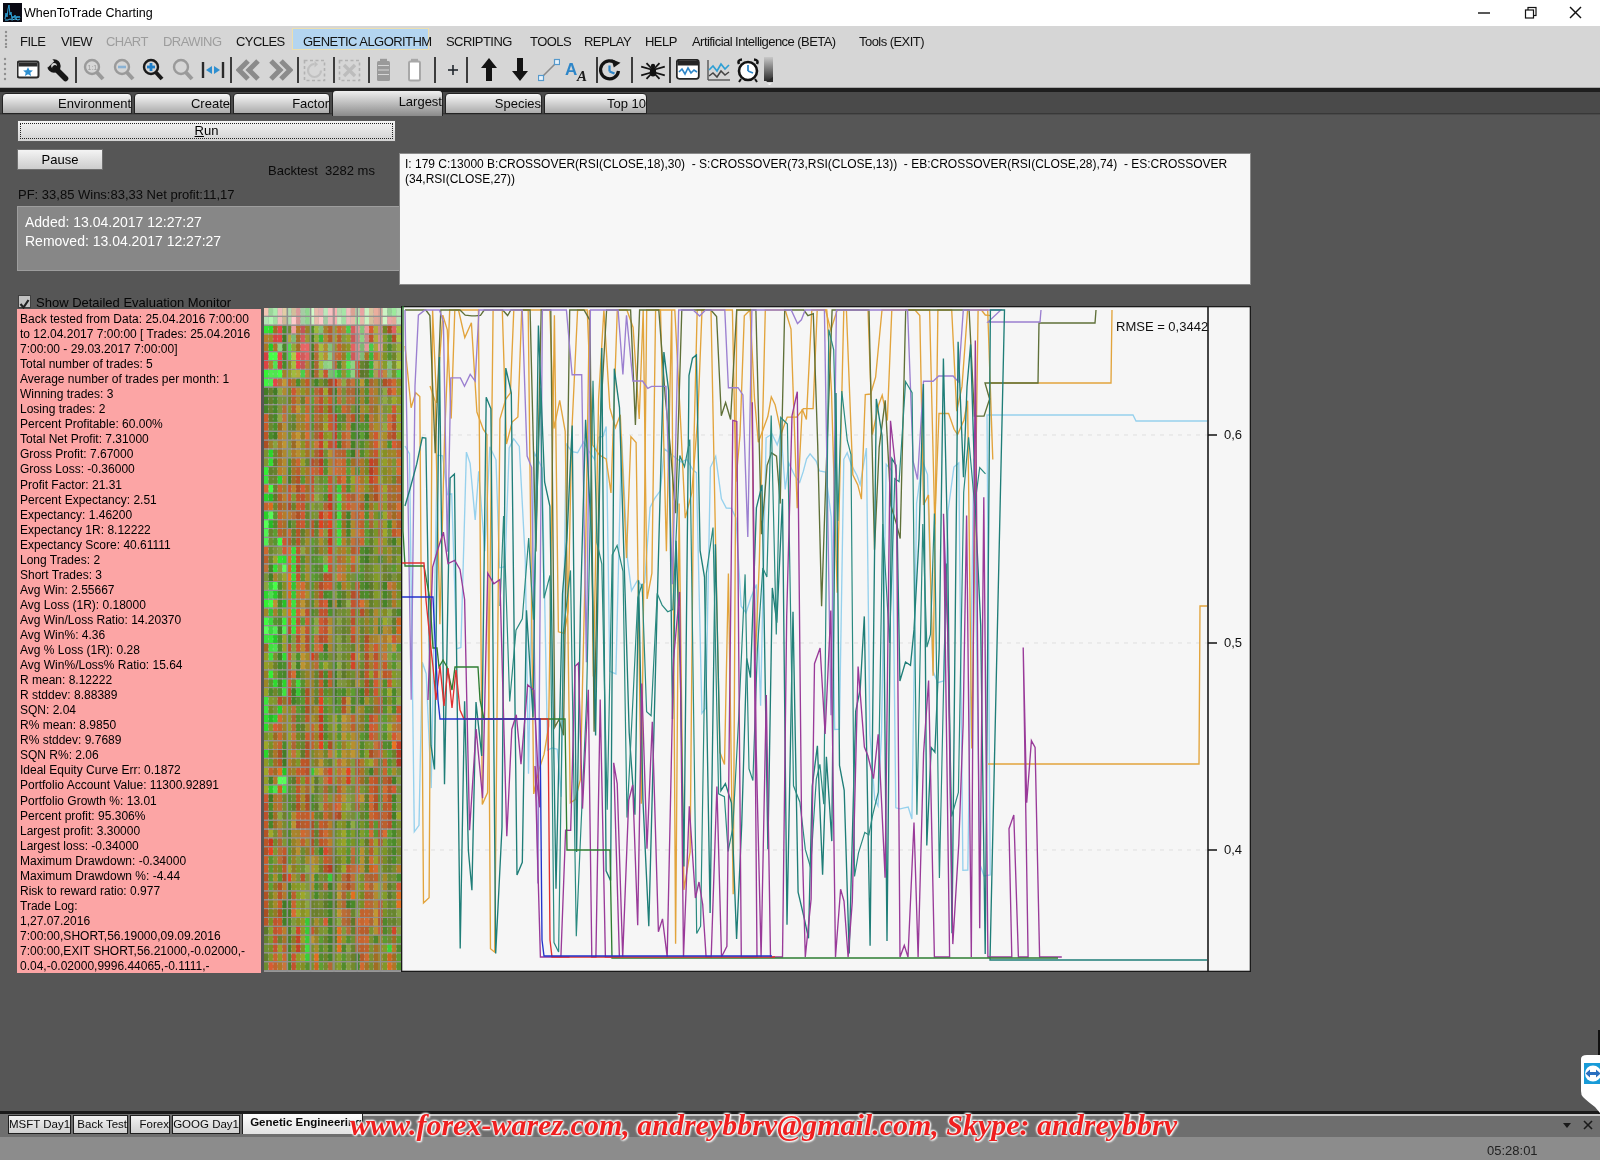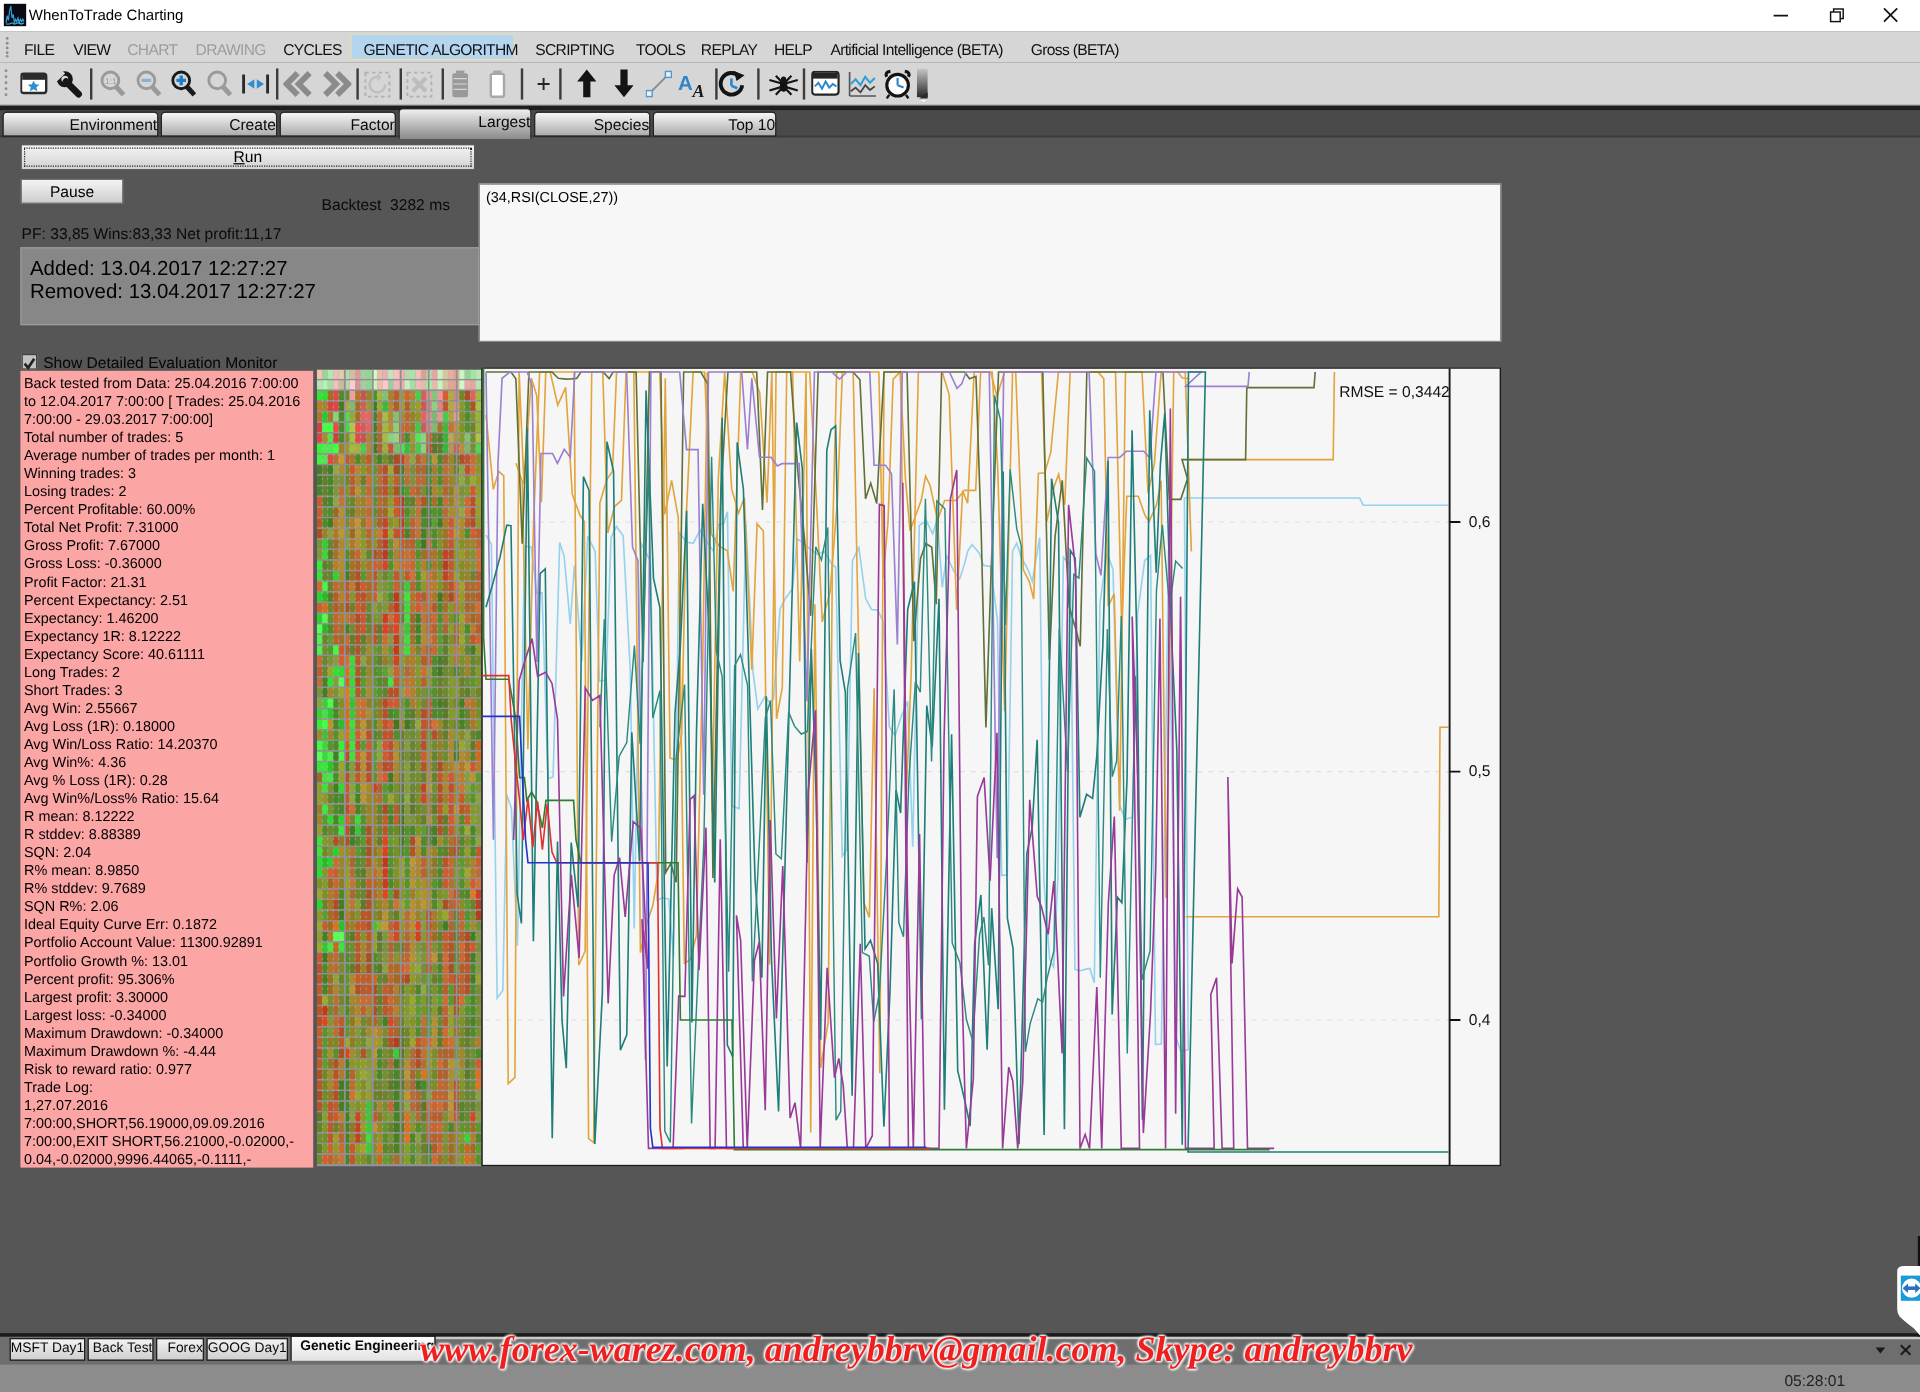--- a/index.html
+++ b/index.html
@@ -19,21 +19,21 @@
 .tabband{left:0;top:92px;width:1600px;height:23px;background:#4a4a4a}
 .tabunder{left:0;top:113px;width:1600px;height:1px;background:#383838}
 .ttab{top:93px;height:21px;background:linear-gradient(#f7f7f7,#ababab);border:1px solid #232323;border-radius:4px 4px 0 0;color:#0a0a0a;font-size:13px;text-align:right;line-height:20px}
 .ttab.act{top:90px;height:26px;background:linear-gradient(#efefef,#8a8a8a);border-bottom:none;z-index:5;font-size:13px;line-height:21px}
 
 .runbtn{left:17px;top:120px;width:379px;height:22px;background:linear-gradient(#f4f4f4,#d2d2d2);border:1px solid #5a5a5a;font-size:13px;color:#000;text-align:center;line-height:20px}
 .runfocus{left:20px;top:123px;width:373px;height:16px;border:1px dotted #222}
 .pausebtn{left:17px;top:149px;width:86px;height:21px;background:linear-gradient(#f4f4f4,#cdcdcd);border:1px solid #707070;font-size:13px;color:#000;text-align:center;line-height:19px}
 .backtest{left:268px;top:163px;font-size:13px;color:#0a0a0a}
 .pfline{left:18px;top:187px;font-size:13px;color:#0a0a0a}
-.addedbox{left:17px;top:206px;width:439px;height:65px;background:#878787;border:1px solid #9d9d9d;color:#000000;font-size:17px}
+.addedbox{left:17px;top:206px;width:439px;height:65px;background:#878787;border:1px solid #9d9d9d;color:#ffffff;font-size:14px}
 .addedbox div{position:absolute;left:7px}
 
 .formula{left:399px;top:153px;width:852px;height:132px;background:#f7f7f7;border:1px solid #8a8a8a;color:#000;font-size:12px;line-height:15px;padding:3px 0 0 5px;overflow:hidden}
 .formula div{white-space:nowrap}
 
 .cbbox{left:18px;top:295px;width:13px;height:13px;background:#c2c2c2;border:1px solid #404040}
 .cblabel{left:36px;top:295px;font-size:13px;color:#060606}
 
 .stats{left:17px;top:309px;width:244px;height:664px;background:#fca5a5;color:#000;font-size:12px;line-height:15.05px;padding:3px 0 0 3px;white-space:pre;overflow:hidden}
 
@@ -76,21 +76,21 @@
 <span class="abs mi" style="left:61px">VIEW</span>
 <span class="abs mi dis" style="left:106px">CHART</span>
 <span class="abs mi dis" style="left:163px">DRAWING</span>
 <span class="abs mi" style="left:236px">CYCLES</span>
 <span class="abs mi" style="left:303px">GENETIC ALGORITHM</span>
 <span class="abs mi" style="left:446px">SCRIPTING</span>
 <span class="abs mi" style="left:530px">TOOLS</span>
 <span class="abs mi" style="left:584px">REPLAY</span>
 <span class="abs mi" style="left:645px">HELP</span>
 <span class="abs mi" style="left:692px">Artificial Intelligence (BETA)</span>
-<span class="abs mi" style="left:859px">Gross (BETA)</span>
+<span class="abs mi" style="left:859px">Tools (EXIT)</span>
 <div class="abs toolbar"></div>
 <svg class="abs" style="left:3px;top:56px" width="4" height="28">
     <g fill="#8f8f8f">
       <circle cx="2" cy="3" r="1.2"></circle>
       <circle cx="2" cy="8" r="1.2"></circle>
       <circle cx="2" cy="13" r="1.2"></circle>
       <circle cx="2" cy="18" r="1.2"></circle>
       <circle cx="2" cy="23" r="1.2"></circle>
     </g>
   </svg>
@@ -249,20 +249,21 @@
 <div class="abs runbtn"><u>R</u>un</div>
 <div class="abs runfocus"></div>
 <div class="abs pausebtn">Pause</div>
 <div class="abs backtest">Backtest&nbsp; 3282 ms</div>
 <div class="abs pfline">PF: 33,85 Wins:83,33 Net profit:11,17</div>
 <div class="abs addedbox">
     <div style="top:7px">Added: 13.04.2017 12:27:27</div>
     <div style="top:26px">Removed: 13.04.2017 12:27:27</div>
   </div>
 <div class="abs formula">
+    <div>I: 179 C:13000 B:CROSSOVER(RSI(CLOSE,18),30)&nbsp; - S:CROSSOVER(73,RSI(CLOSE,13))&nbsp; - EB:CROSSOVER(RSI(CLOSE,28),74)&nbsp; - ES:CROSSOVER</div>
     <div>(34,RSI(CLOSE,27))</div>
   </div>
 <div class="abs cbbox"><svg width="11" height="11">
       <polyline points="1.5,5 4.5,8.5 9.5,1" fill="none" stroke="#222" stroke-width="2.2"></polyline>
     </svg></div>
 <div class="abs cblabel">Show Detailed Evaluation Monitor</div>
 <div class="abs stats">Back tested from Data: 25.04.2016 7:00:00
 to 12.04.2017 7:00:00 [ Trades: 25.04.2016
 7:00:00 - 29.03.2017 7:00:00]
 Total number of trades: 5

